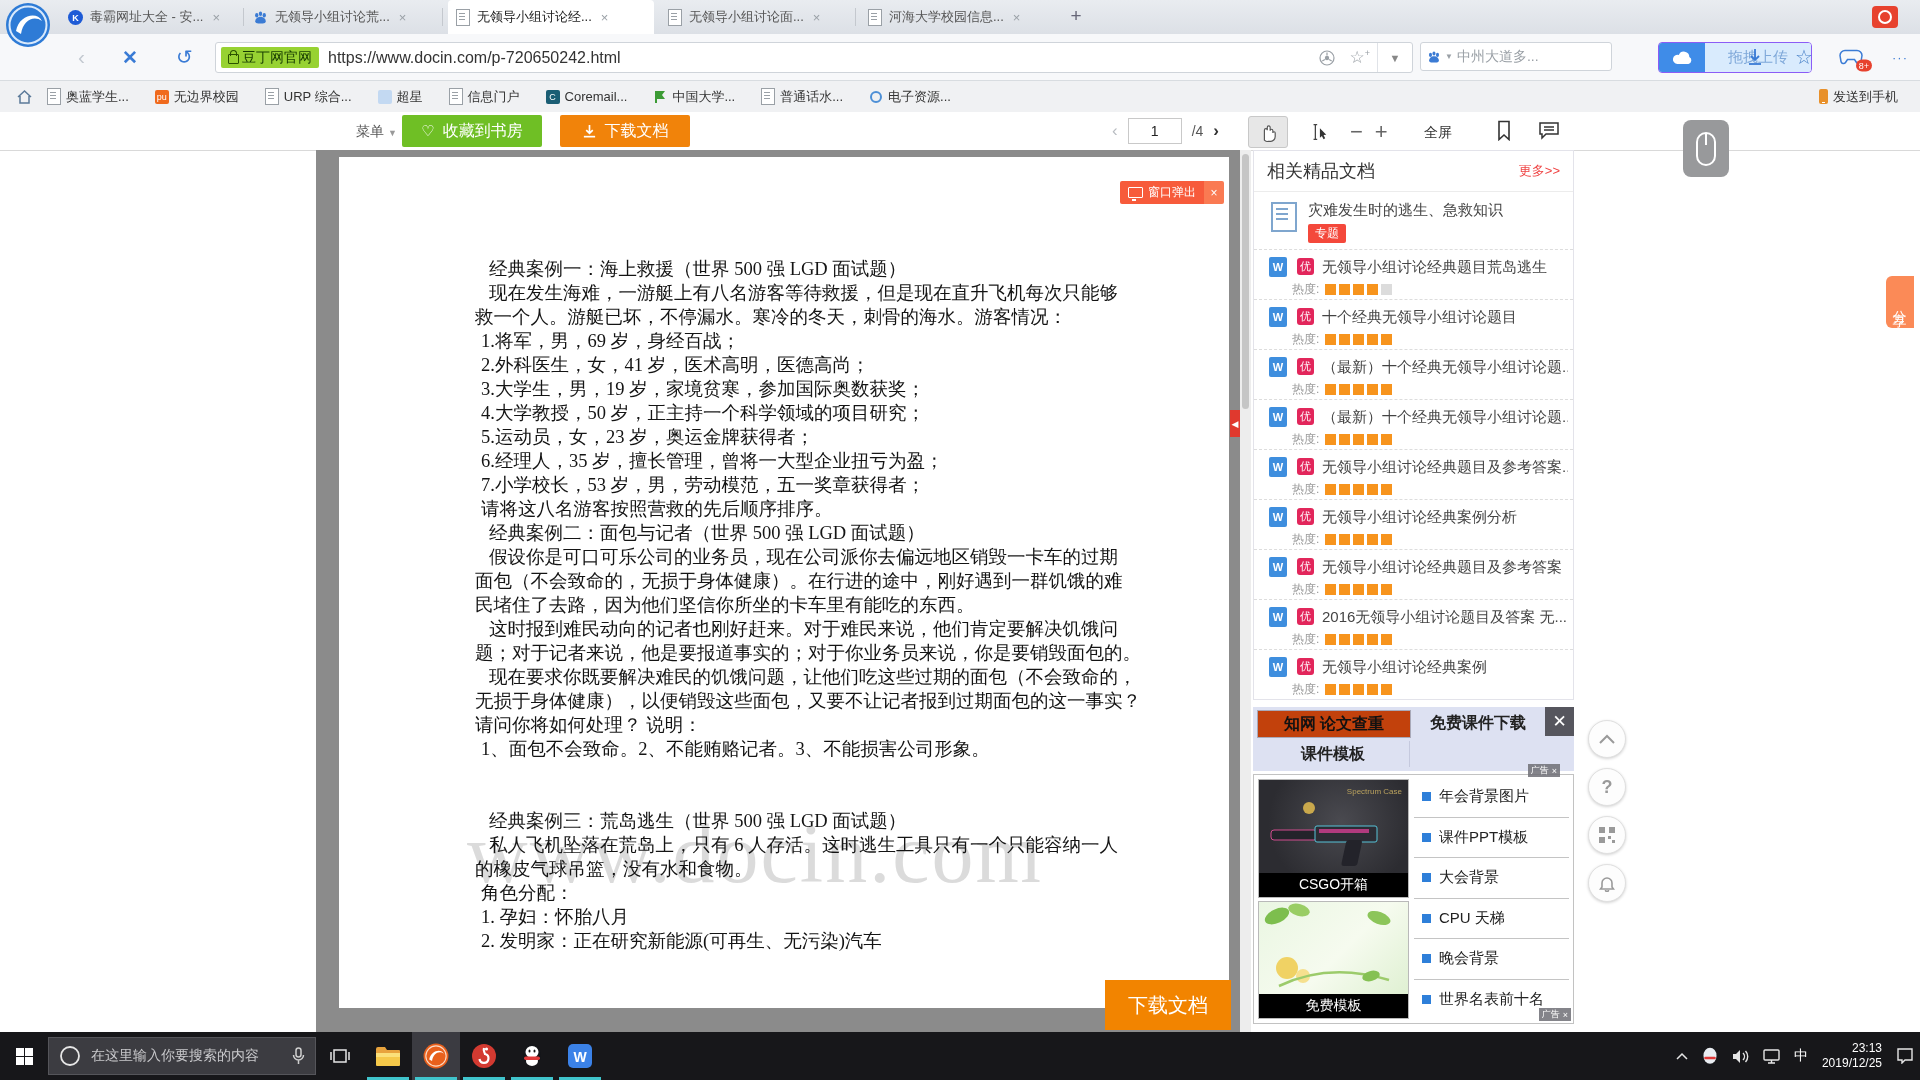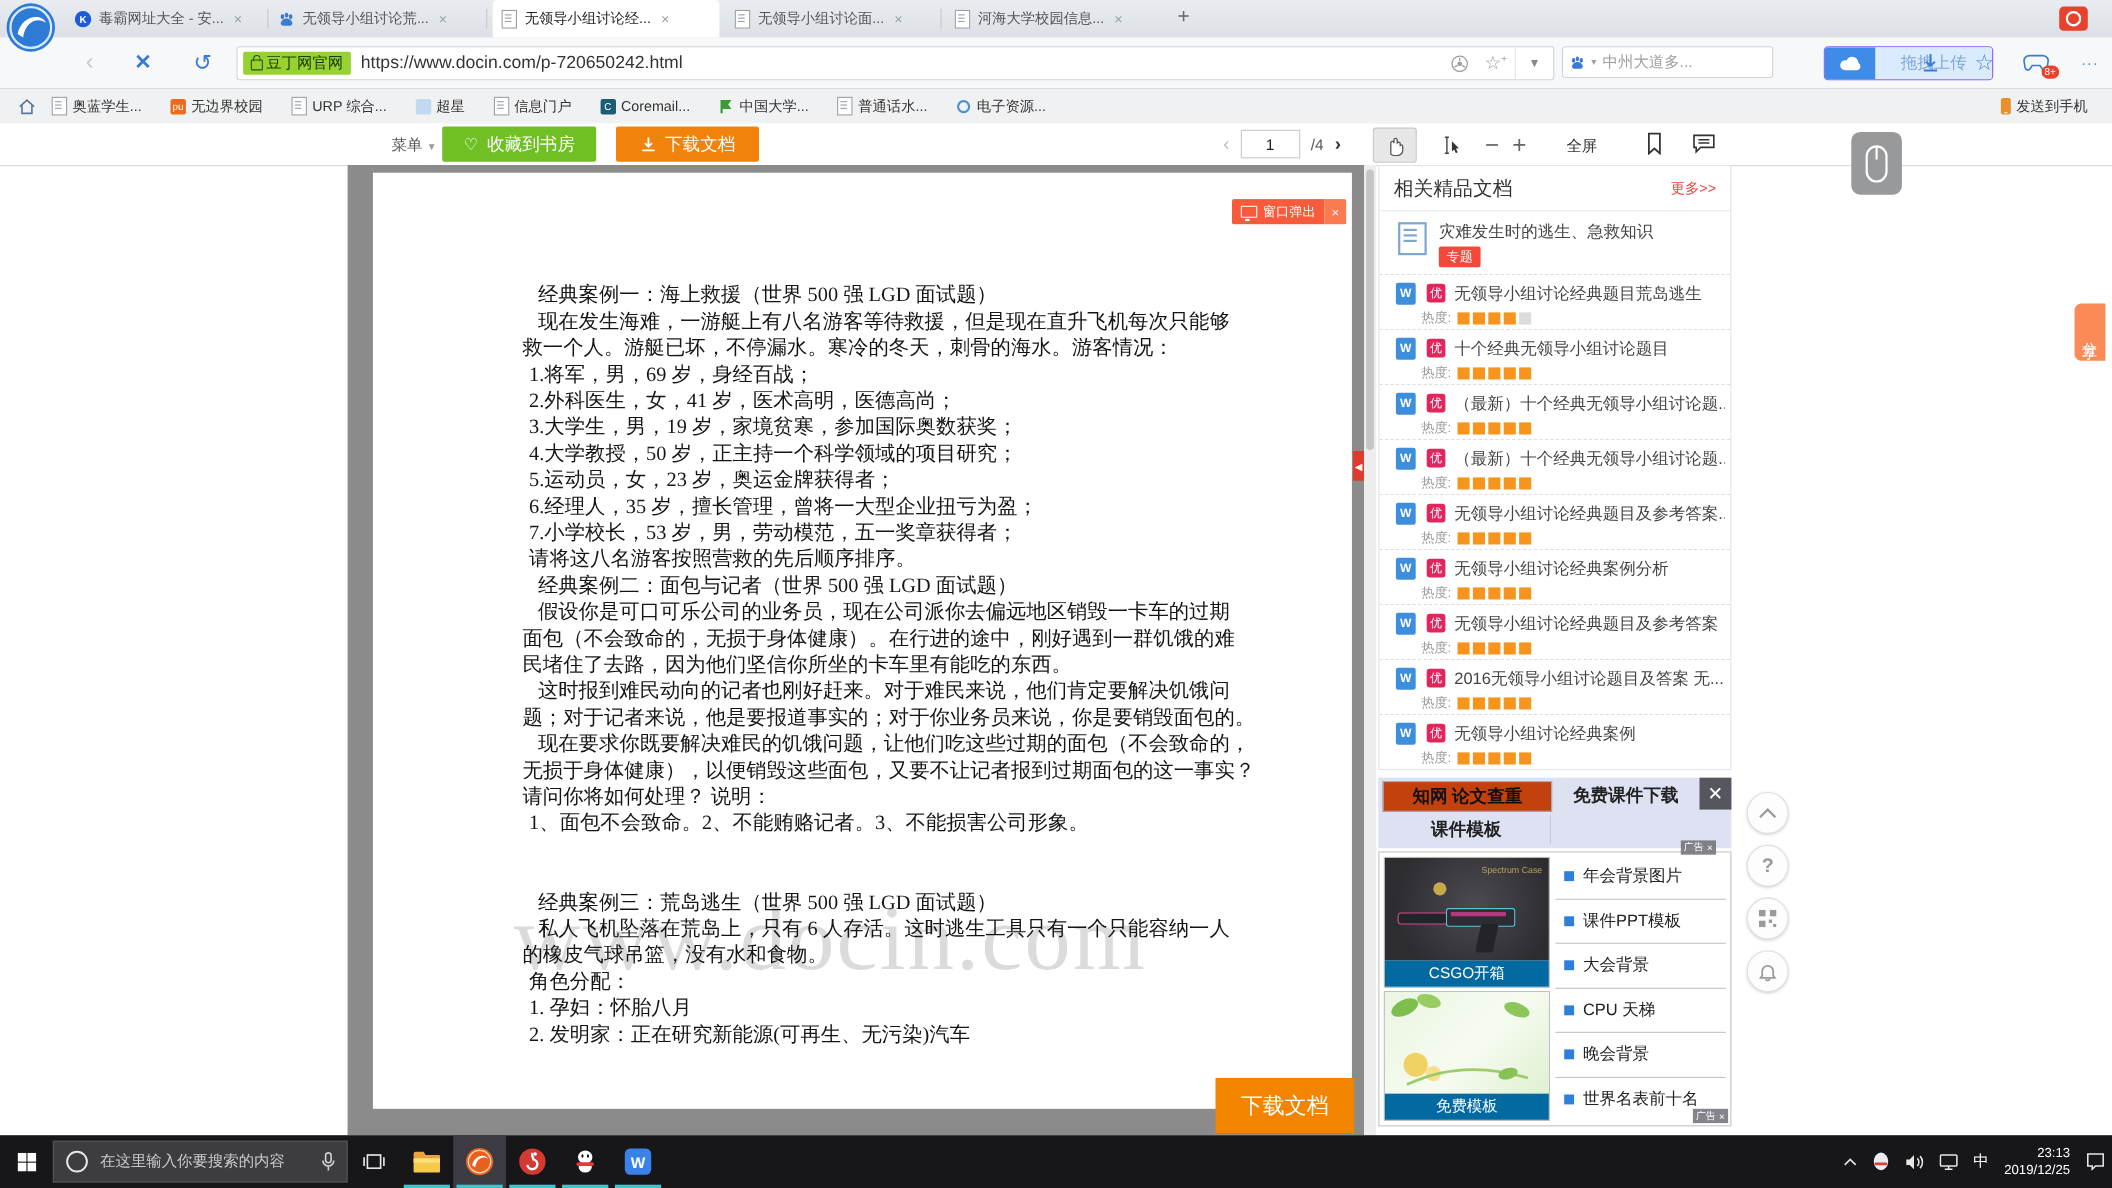--- a/index.html
+++ b/index.html
@@ -155,21 +155,21 @@
   .adbadge{position:absolute;display:flex;align-items:center;gap:3px;height:13px;padding:0 3px;
     background:rgba(110,110,118,.85);color:#fff;font-size:9px;}
   #adbox{position:absolute;left:0;top:624px;width:319px;height:248px;border:1px solid #C2C2C2;background:#fff;}
   .card{position:absolute;left:4px;width:151px;border:1px solid #B9B9B9;box-sizing:border-box;}
   #card1{top:4px;height:119px;}
   #card2{top:126px;height:118px;}
   .cimg{position:relative;width:100%;height:calc(100% - 24px);overflow:hidden;}
   #card1 .cimg{background:radial-gradient(circle at 55% 45%,#4A4A50,#2C2C31 75%);}
   #card1 .clabel{position:absolute;right:6px;top:7px;font-size:8px;color:#B9A15E;}
   #card2 .cimg{background:linear-gradient(135deg,#EAF6E2,#F6FBEF 55%,#DFF0D2);}
-  .ccap{height:24px;background:#0369a1;color:#fff;font-size:14px;display:flex;align-items:center;justify-content:center;}
+  .ccap{height:24px;background:#000000;color:#fff;font-size:14px;display:flex;align-items:center;justify-content:center;}
   #links{position:absolute;left:160px;top:2px;width:155px;}
   .alink{height:39.5px;display:flex;align-items:center;gap:8px;padding-left:8px;border-bottom:1px solid #C4C4C4;
     font-size:15px;color:#222;}
   .alink:last-child{border-bottom:none;}
   .bullet{width:9px;height:9px;background:#2E7FD9;flex:none;}
 
   
   #mousew{position:absolute;left:1683px;top:120px;width:46px;height:57px;background:#98999B;border-radius:8px;
     display:flex;align-items:center;justify-content:center;}
   .circ{position:absolute;left:1588px;width:38px;height:38px;border-radius:50%;background:#FDFDFD;

